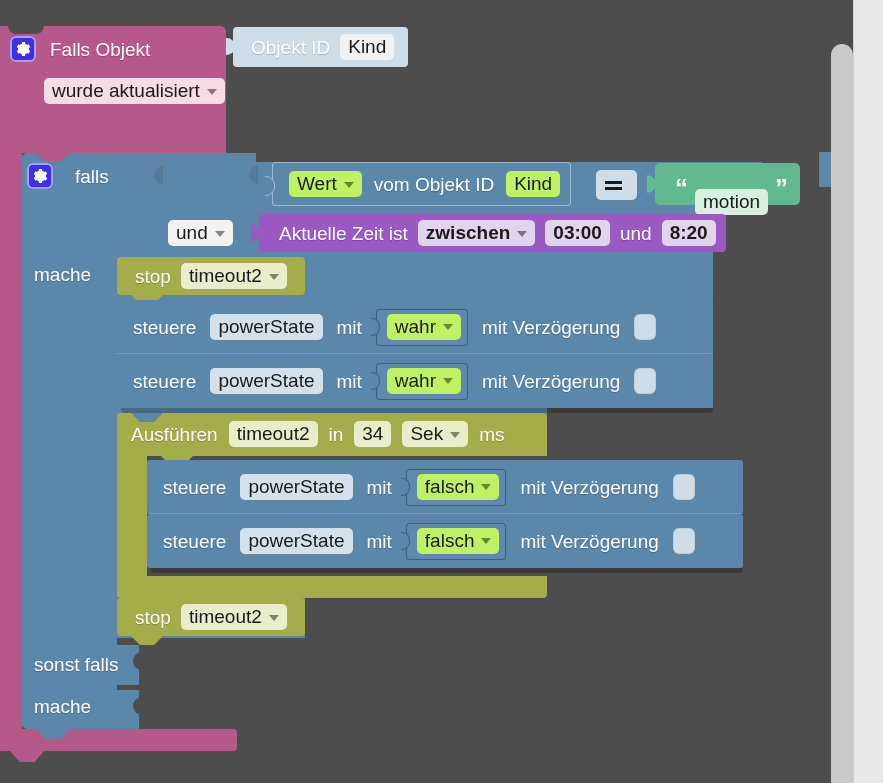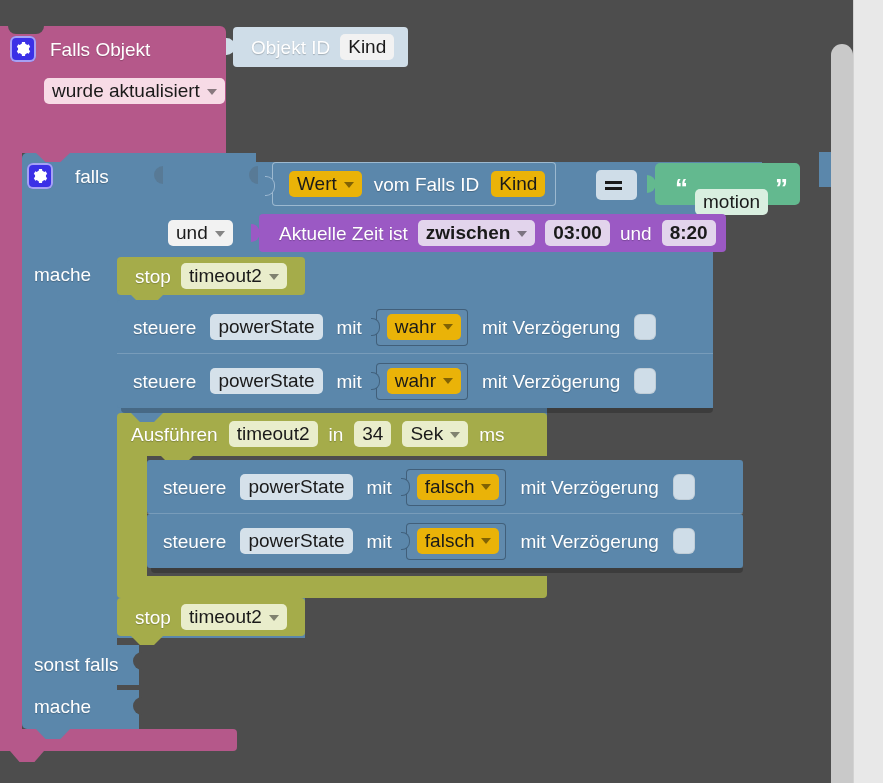--- a/index.html
+++ b/index.html
@@ -45,21 +45,21 @@
     width: 0; height: 0;
     border-left: 5px solid transparent;
     border-right: 5px solid transparent;
     border-top: 6px solid rgba(0,0,0,.45);
     margin-left: 2px;
     position: relative;
     top: 1px;
   }
   .f-pink   { background: #f7dbe6; }
   .f-white  { background: #f2f2f2; }
-  .f-blue   { background: #eab308; }
+  .f-blue   { background: #bef264; }
   .f-bluel  { background: #d5e1ea; }
   .f-purple { background: #e2d4ec; font-weight: bold; }
   .f-olive  { background: #e9edcb; }
   .f-green  { background: #d9efe0; margin-top: 36px; }
 
   
   .socket {
     display: inline-flex;
     align-items: center;
     border: 1px solid rgba(40,60,80,.55);
@@ -419,21 +419,21 @@
   </div>
 
   <div class="blk" style="left:154px; top:166px; width:9px; height:18px; background:#4d4d4d; border-radius:9px 0 0 9px; opacity:.22;"></div>
   <div class="blk" style="left:249px; top:166px; width:9px; height:18px; background:#4d4d4d; border-radius:9px 0 0 9px; opacity:.22;"></div>
 
   <div class="blk" id="cond-value">
     <span class="field f-blue">
       <span>Wert</span>
       <span class="caret"></span>
     </span>
-    <span class="btext">vom Falls ID</span>
+    <span class="btext">vom Objekt ID</span>
     <span class="field f-blue">
       <span>Kind</span>
     </span>
   </div>
 
   <div class="blk" id="cond-eq">
     <span class="eqglyph"></span>
     <span class="caret"></span>
 
   </div>

